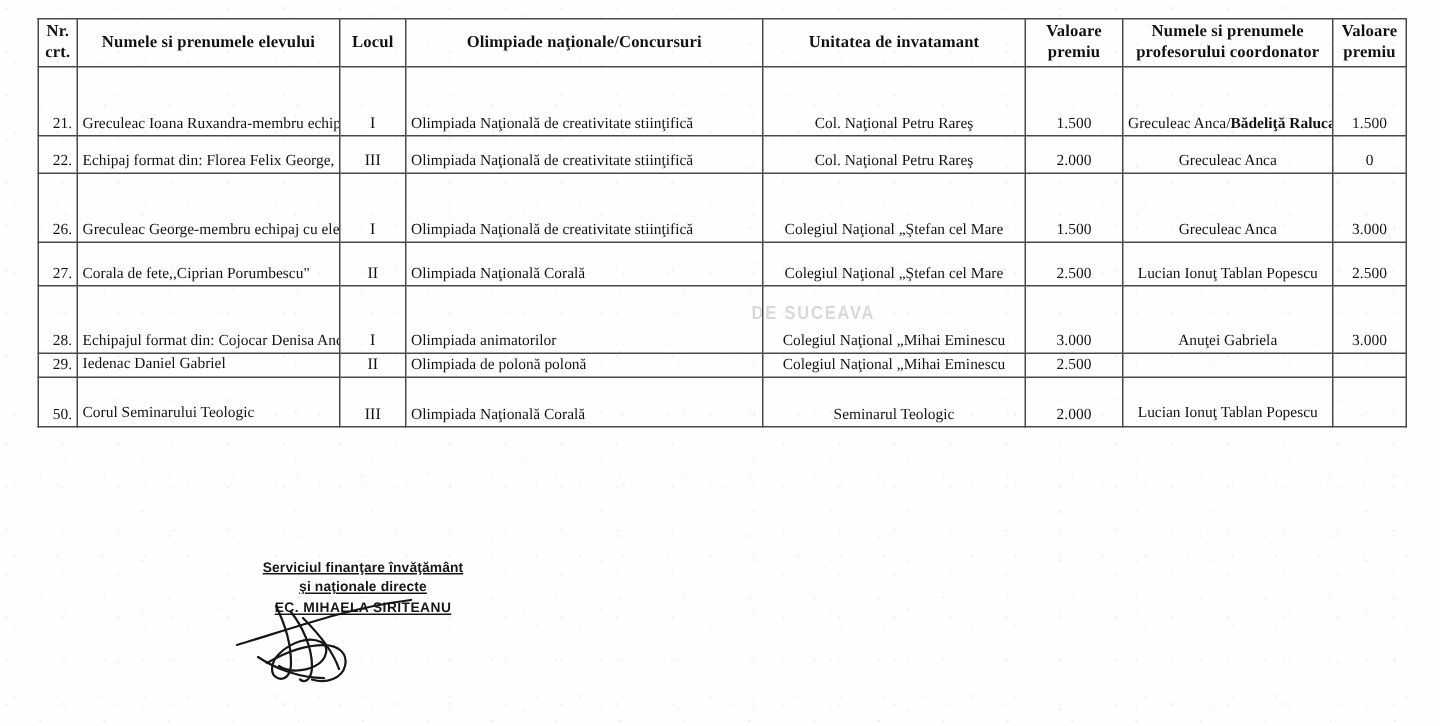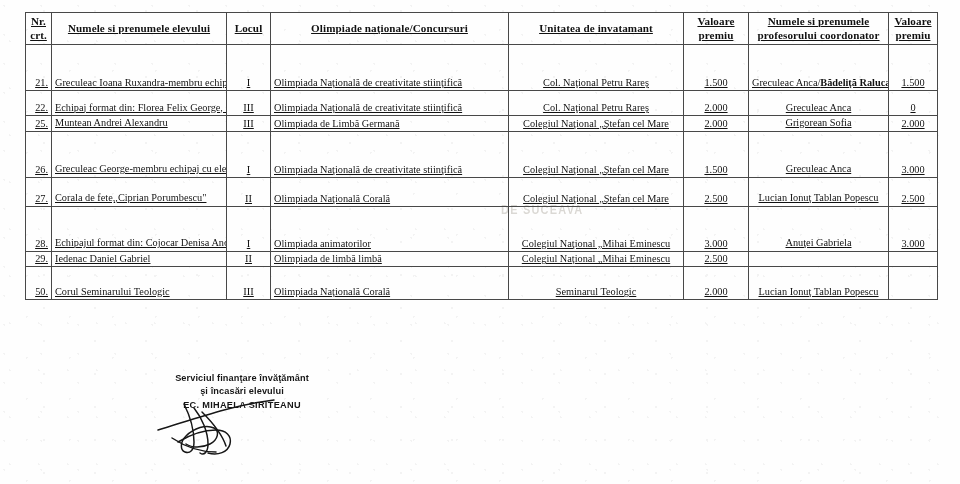--- a/index.html
+++ b/index.html
@@ -61,21 +61,20 @@
   
   #award-table {
     position: absolute;
     left: 25px;
     top: 12px;
     width: 912px;
     border-collapse: collapse;
     table-layout: fixed;
     font-size: 10.3px;
     line-height: 1.14;
-    text-decoration: underline;
   }
   #award-table td, #award-table th {
     border: 1px solid #4a4a4a;
     padding: 1px 3px;
     vertical-align: bottom;
     font-weight: normal;
     overflow: hidden;
     white-space: nowrap;
   }
 
@@ -126,20 +125,21 @@
     left: 122px;
     top: 372px;
     width: 240px;
     text-align: center;
     font-family: "Liberation Sans", sans-serif;
     font-weight: bold;
     font-size: 9.2px;
     line-height: 1.45;
     color: #1a1a1a;
     letter-spacing: .1px;
+    text-decoration: underline;
   }
   #signature-line-2 { display: block; }
   #signature-line-3 { display: block; letter-spacing: .3px; }
   #signature-mark {
     position: absolute;
     left: 150px;
     top: 398px;
     width: 140px;
     height: 62px;
   }
@@ -202,30 +202,20 @@
         <tr style="height: 25px;">
           <td class="nr">22.</td>
           <td class="name">Echipaj format din: Florea Felix George, Grigoraş Antonie Rareş</td>
           <td class="loc">III</td>
           <td class="olimp">Olimpiada Naţională de creativitate stiinţifică</td>
           <td class="unit">Col. Naţional Petru Rareş</td>
           <td class="val">2.000</td>
           <td class="prof">Greculeac Anca</td>
           <td class="val">0</td>
         </tr>
-        <tr style="height: 14px;">
-          <td class="nr">25.</td>
-          <td class="name">Muntean Andrei Alexandru</td>
-          <td class="loc">III</td>
-          <td class="olimp">Olimpiada de Limbă Germană</td>
-          <td class="unit">Colegiul Naţional „Ştefan cel Mare</td>
-          <td class="val">2.000</td>
-          <td class="prof">Grigorean Sofia</td>
-          <td class="val">2.000</td>
-        </tr>
         <tr style="height: 46px;">
           <td class="nr">26.</td>
           <td class="name">Greculeac George-membru echipaj cu elev de la Col. Petru Rares</td>
           <td class="loc">I</td>
           <td class="olimp">Olimpiada Naţională de creativitate stiinţifică</td>
           <td class="unit">Colegiul Naţional „Ştefan cel Mare</td>
           <td class="val">1.500</td>
           <td class="prof">Greculeac Anca</td>
           <td class="val">3.000</td>
         </tr>
@@ -246,42 +236,42 @@
           <td class="olimp">Olimpiada animatorilor</td>
           <td class="unit">Colegiul Naţional „Mihai Eminescu</td>
           <td class="val">3.000</td>
           <td class="prof">Anuţei Gabriela</td>
           <td class="val">3.000</td>
         </tr>
         <tr style="height: 14px;">
           <td class="nr">29.</td>
           <td class="name">Iedenac Daniel Gabriel</td>
           <td class="loc">II</td>
-          <td class="olimp">Olimpiada de limbă limbă</td>
+          <td class="olimp">Olimpiada de polonă polonă</td>
           <td class="unit">Colegiul Naţional „Mihai Eminescu</td>
           <td class="val">2.500</td>
           <td class="prof"></td>
           <td class="val"></td>
         </tr>
         <tr style="height: 33px;">
           <td class="nr">50.</td>
           <td class="name">Corul Seminarului Teologic</td>
           <td class="loc">III</td>
           <td class="olimp">Olimpiada Naţională Corală</td>
           <td class="unit">Seminarul Teologic</td>
           <td class="val">2.000</td>
           <td class="prof">Lucian Ionuţ Tablan Popescu</td>
           <td class="val"></td>
         </tr>
       </tbody>
   </table>
 
   <div id="signature-block">
     <span id="signature-line-1">Serviciul finanţare învăţământ</span>
-    <span id="signature-line-2">şi încasări elevului</span>
+    <span id="signature-line-2">şi naţionale directe</span>
     <span id="signature-line-3">EC. MIHAELA SIRITEANU</span>
   </div>
 
   <svg id="signature-mark" viewBox="0 0 140 62">
     <g fill="none" stroke="#1b1b1b" stroke-width="1.5" stroke-linecap="round">
       <path d="M8 32 C28 26, 52 18, 74 12 C92 7, 108 4, 124 2"></path>
       <path d="M34 6 C40 18, 44 32, 44 44 C44 52, 40 56, 35 54 C30 52, 30 44, 36 38 C44 30, 56 26, 64 30 C70 33, 68 42, 60 46 C52 50, 42 50, 36 46"></path>
       <path d="M44 10 C52 20, 58 34, 58 46 C58 54, 54 58, 50 55"></path>
       <path d="M28 44 C38 38, 52 32, 66 32 C76 32, 82 38, 80 46 C78 54, 68 58, 58 55"></path>
       <path d="M52 14 C62 24, 72 36, 76 48"></path>

